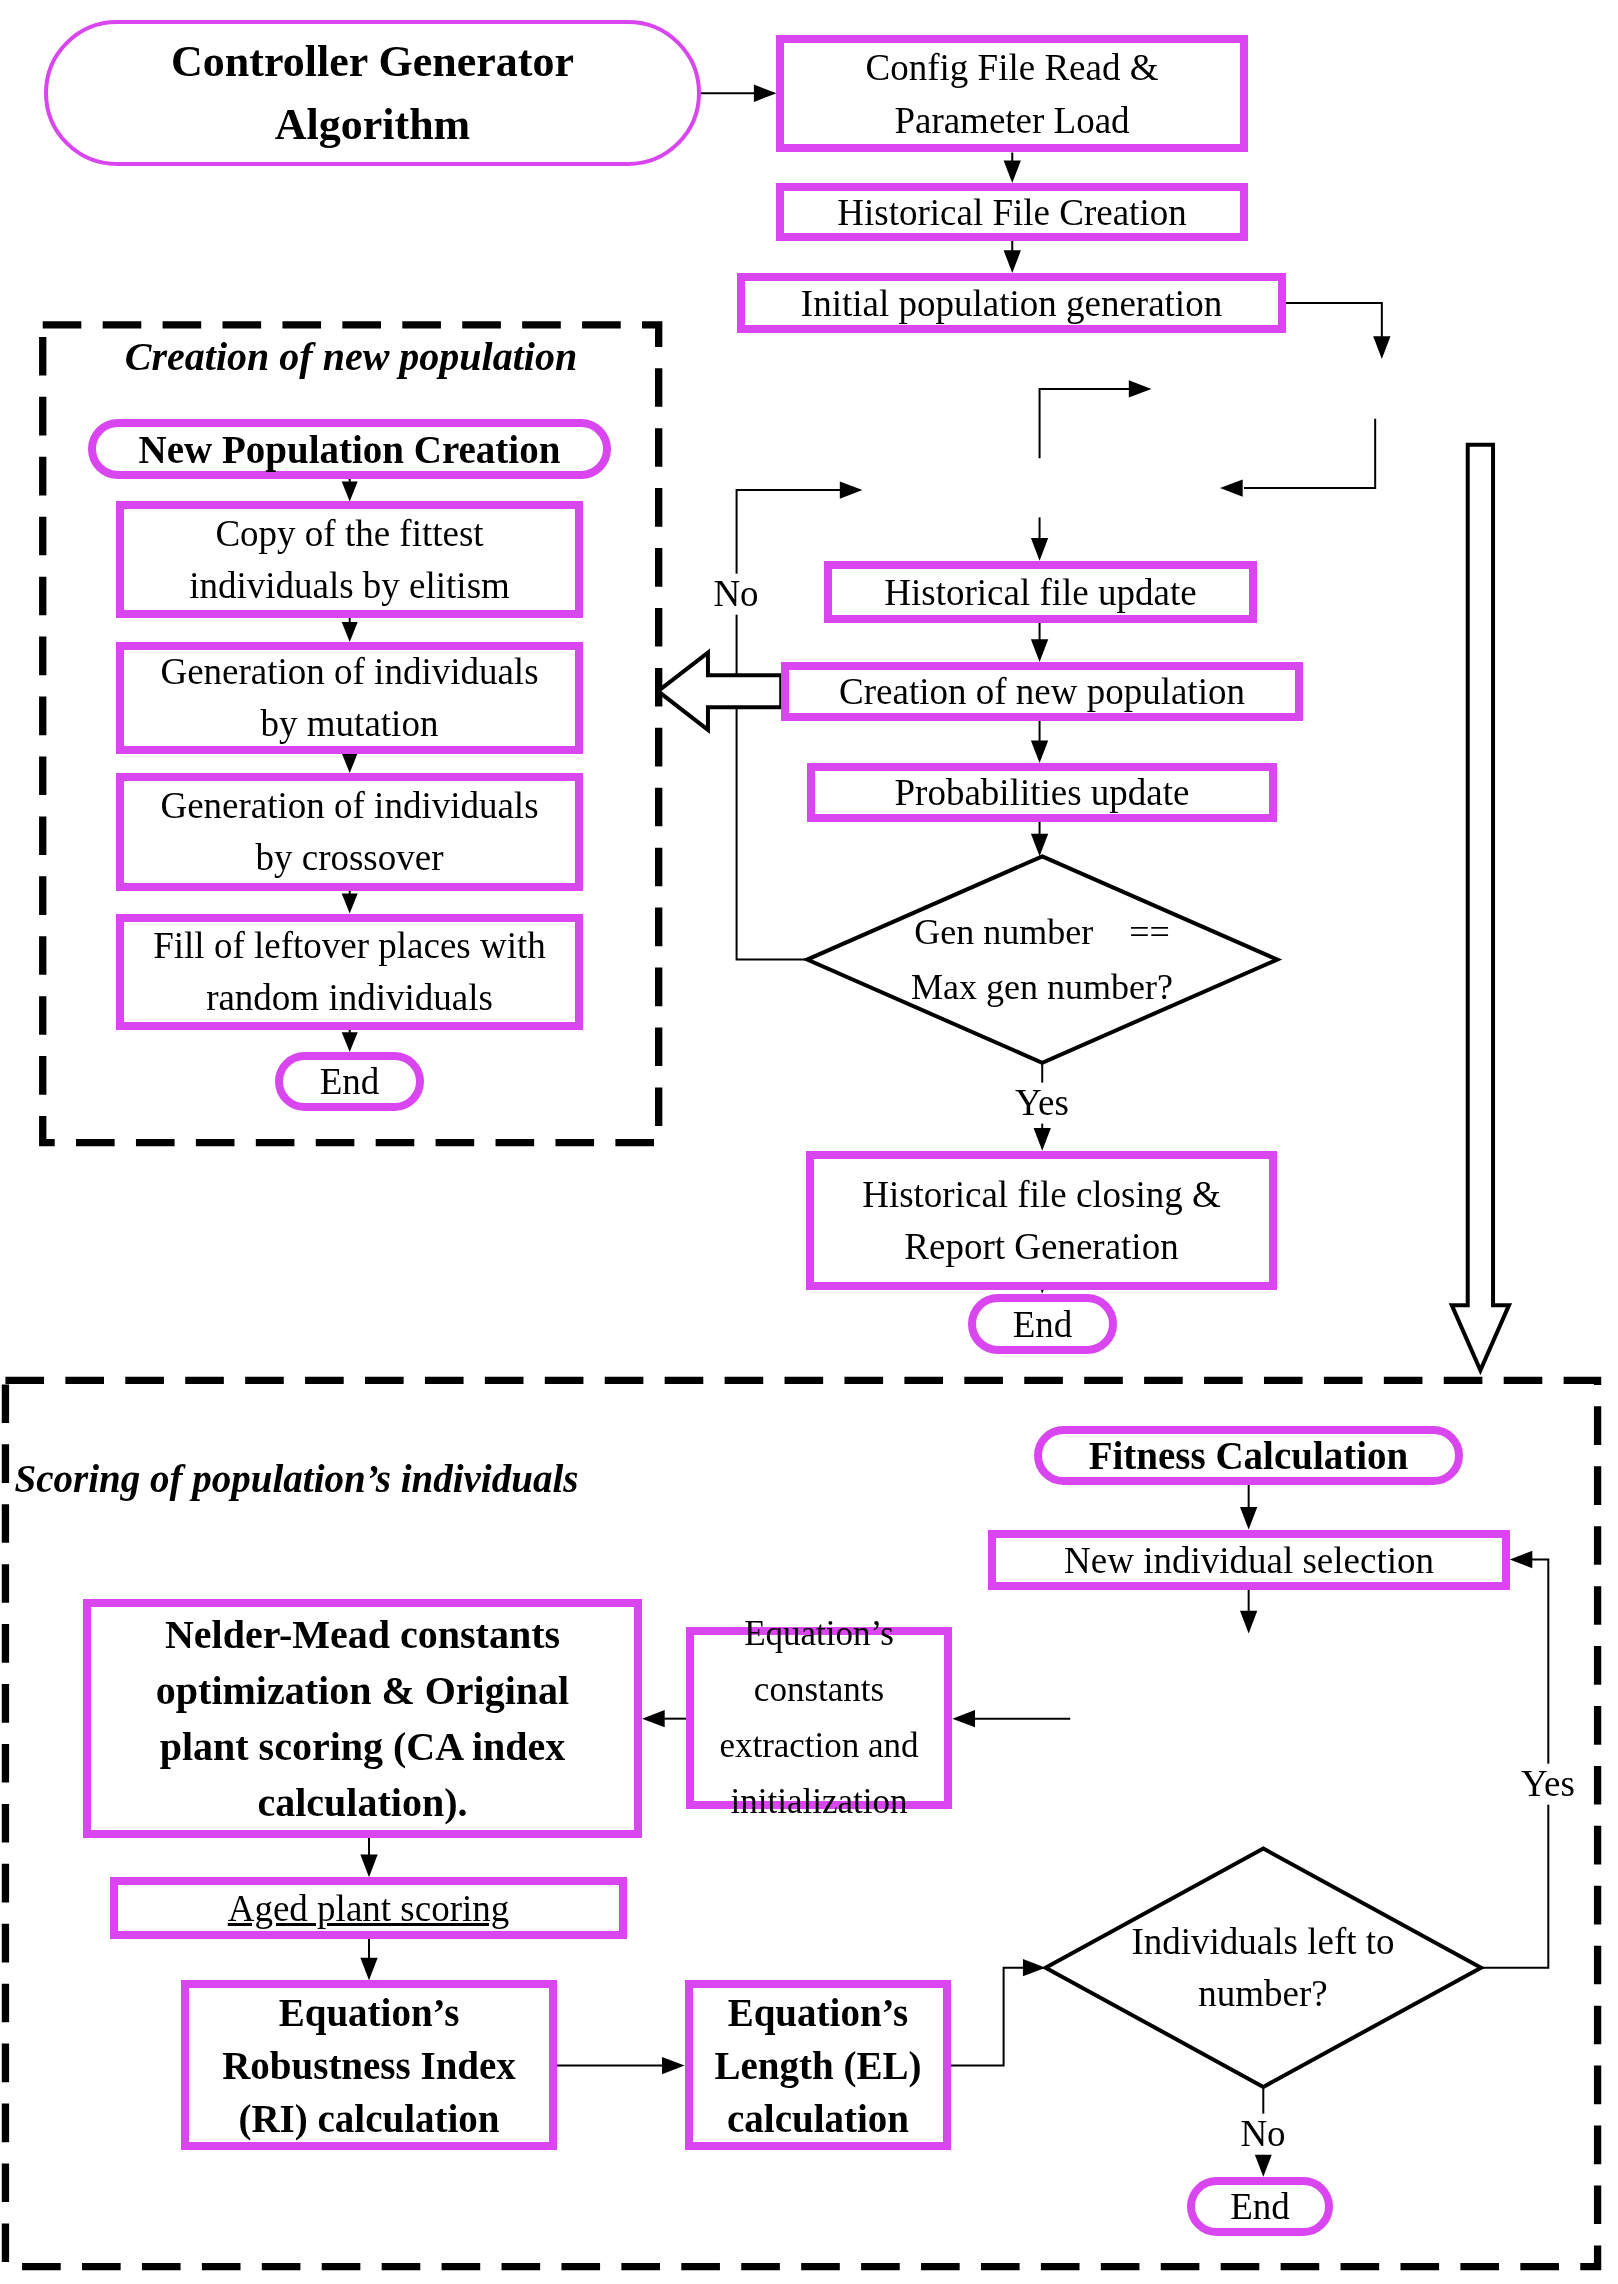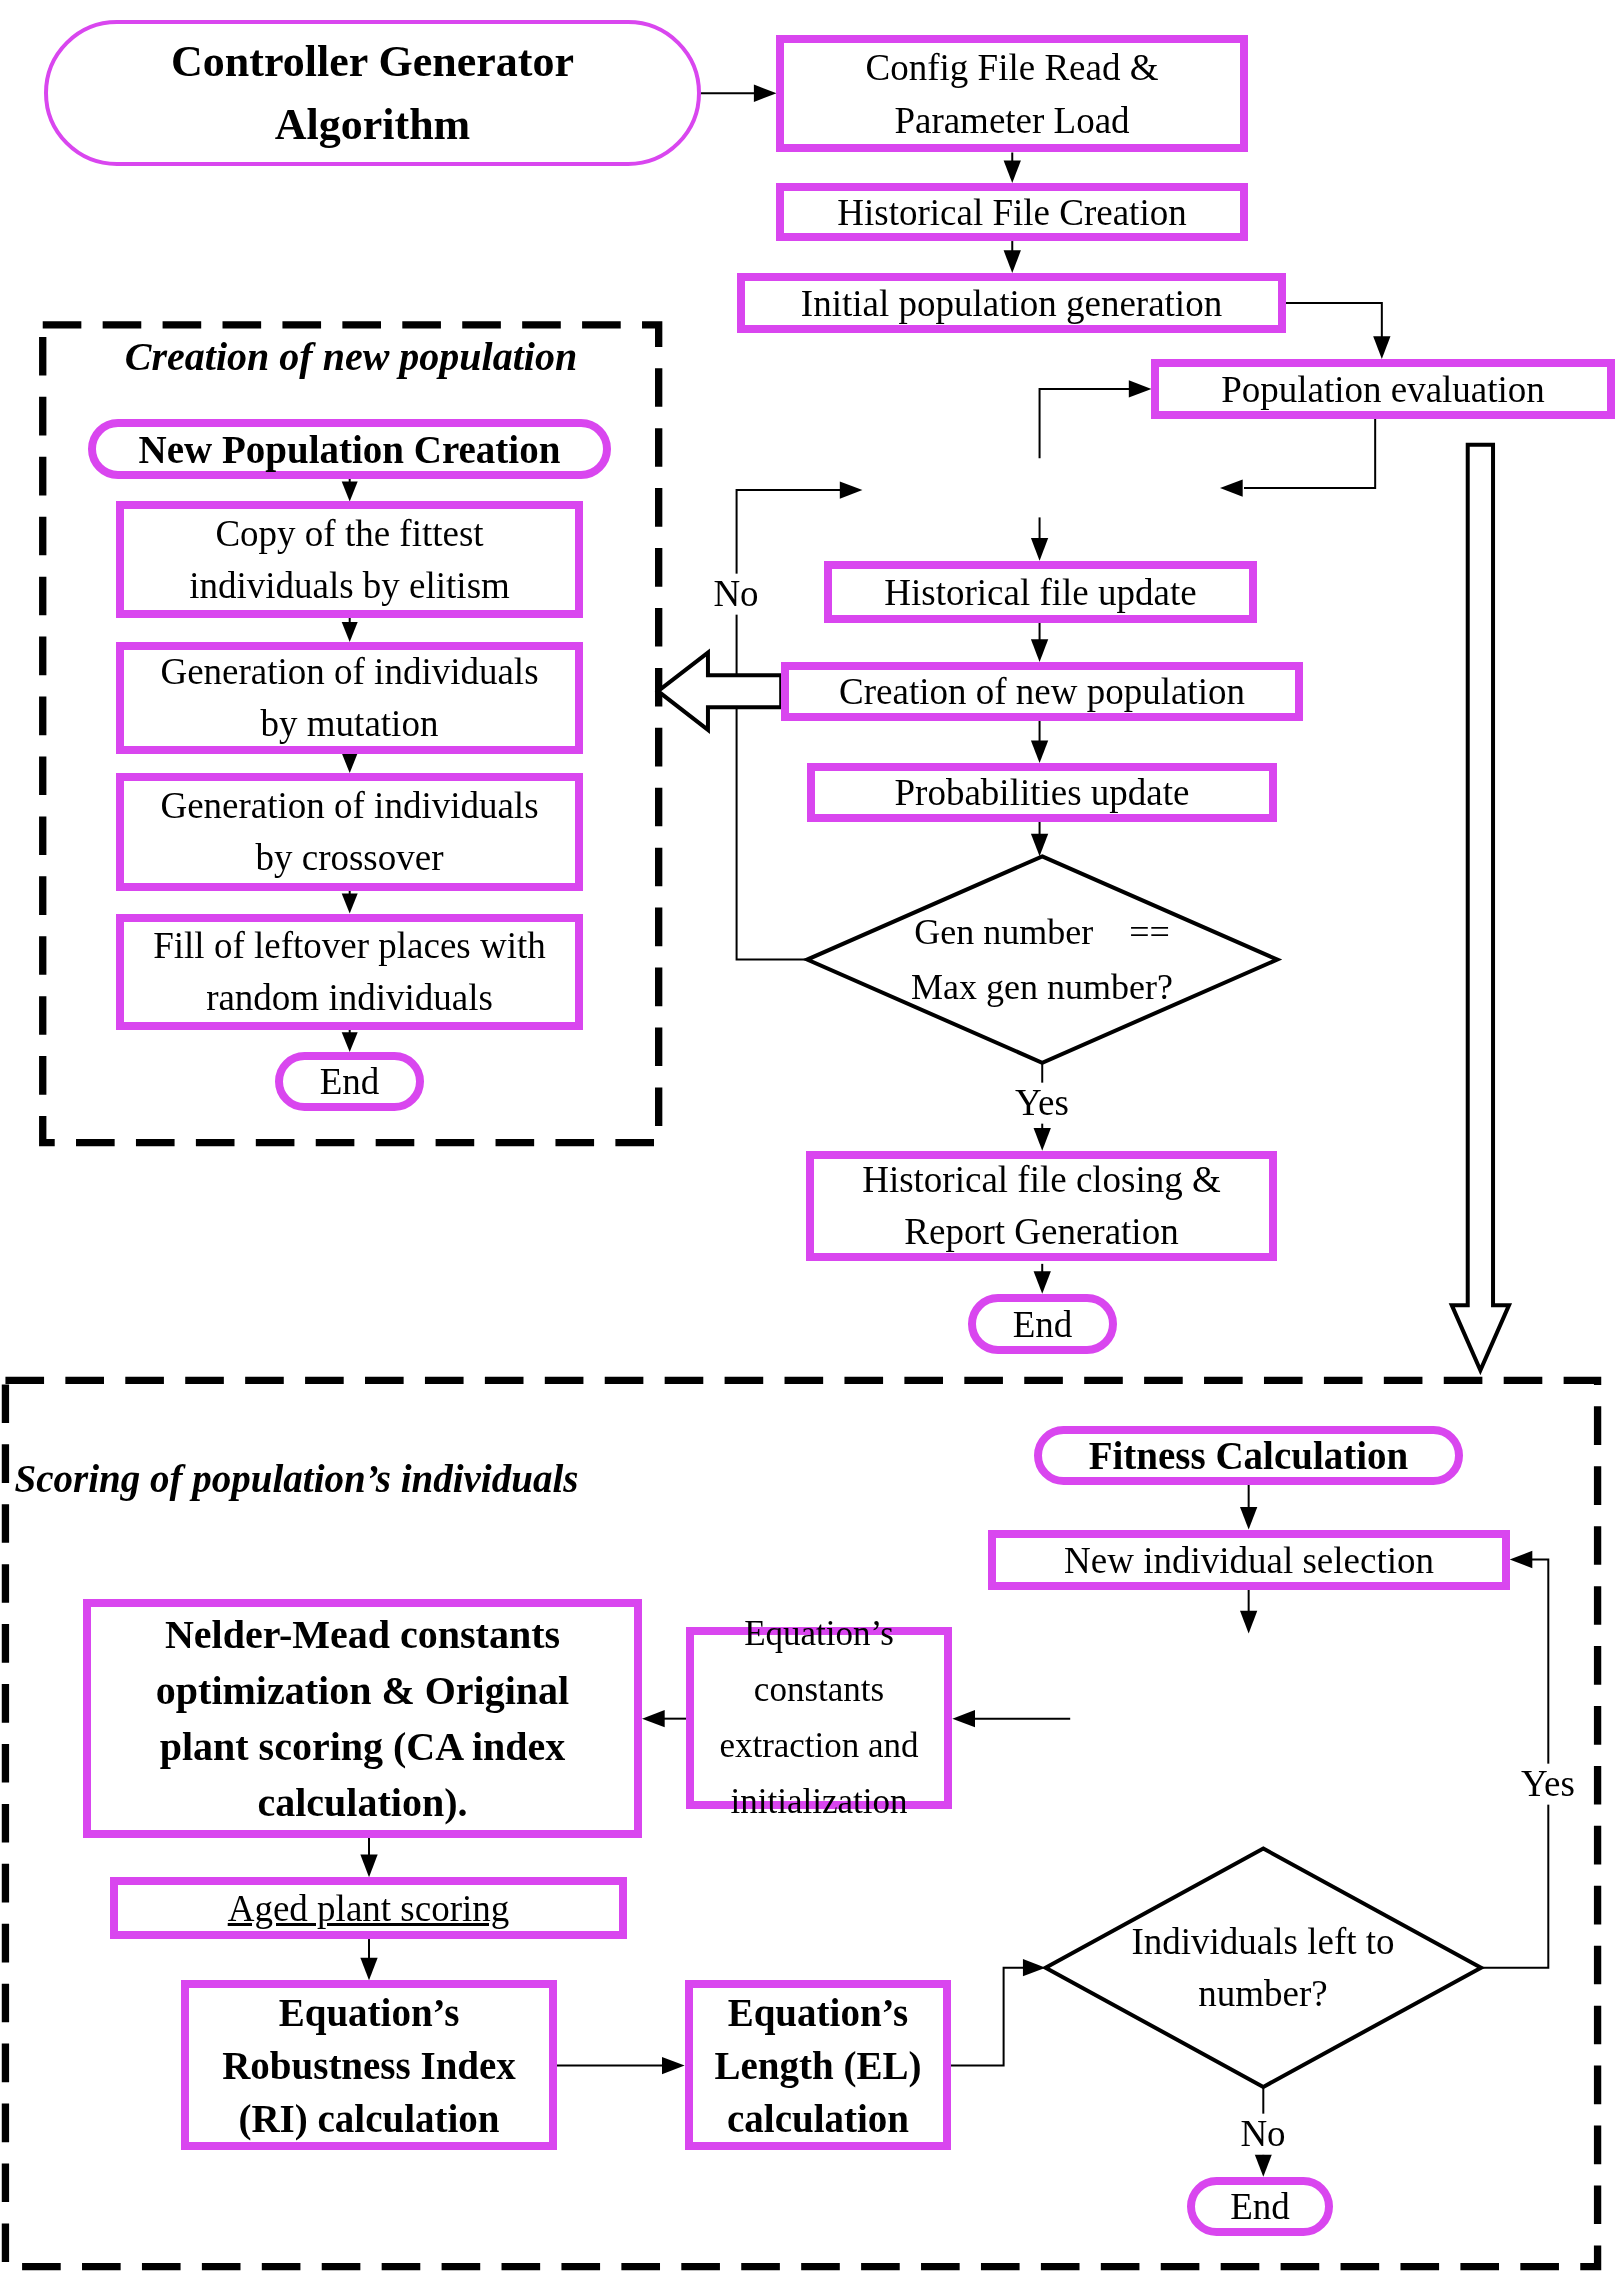--- a/index.html
+++ b/index.html
@@ -106,37 +106,36 @@
   <div class="box stadium b" style="left:44px;top:20px;width:657px;height:146px;font-size:44px;line-height:63px;border-width:4.7px;border-radius:77px;">Controller Generator
 Algorithm</div>
 
   <div class="box" style="left:776px;top:35px;width:472px;height:117px;font-size:37px;line-height:53px;">Config File Read &amp;
 Parameter Load</div>
 
   <div class="box" style="left:776px;top:183px;width:472px;height:58px;font-size:37px;">Historical File Creation</div>
 
   <div class="box" style="left:737px;top:273px;width:549px;height:60px;font-size:37px;">Initial population generation</div>
 
-  <div class="box" style="left:1151px;top:359px;width:464px;height:60px;font-size:37px;">Population evaluation</div>
 
 
   <div class="box" style="left:824px;top:561px;width:433px;height:62px;font-size:37px;">Historical file update</div>
 
   <div class="box" style="left:781px;top:662px;width:522px;height:59px;font-size:37px;">Creation of new population</div>
 
   <div class="box" style="left:807px;top:763px;width:470px;height:59px;font-size:37px;">Probabilities update</div>
 
   <div class="dtext" style="left:1042px;top:960px;width:426px;font-size:36px;line-height:55px;">Gen number    ==
 Max gen number?</div>
 
   <div class="flabel" style="left:1042px;top:1103px;font-size:37px;">Yes</div>
 
   <div class="flabel" style="left:736px;top:594px;font-size:37px;">No</div>
 
-  <div class="box" style="left:806px;top:1151px;width:471px;height:110px;font-size:37px;line-height:52px;">Historical file closing &amp;
+  <div class="box" style="left:806px;top:1151px;width:471px;height:139px;font-size:37px;line-height:52px;">Historical file closing &amp;
 Report Generation</div>
 
   <div class="box stadium" style="left:968px;top:1294px;width:149px;height:60px;font-size:37px;">End</div>
 
   <div class="ptitle" style="left:351px;top:333px;transform:translateX(-50%);font-size:40px;">Creation of new population</div>
 
   <div class="box stadium b" style="left:88px;top:419px;width:523px;height:60px;font-size:39px;">New Population Creation</div>
 
   <div class="box" style="left:116px;top:501px;width:467px;height:117px;font-size:37px;line-height:52px;">Copy of the fittest
 individuals by elitism</div>

